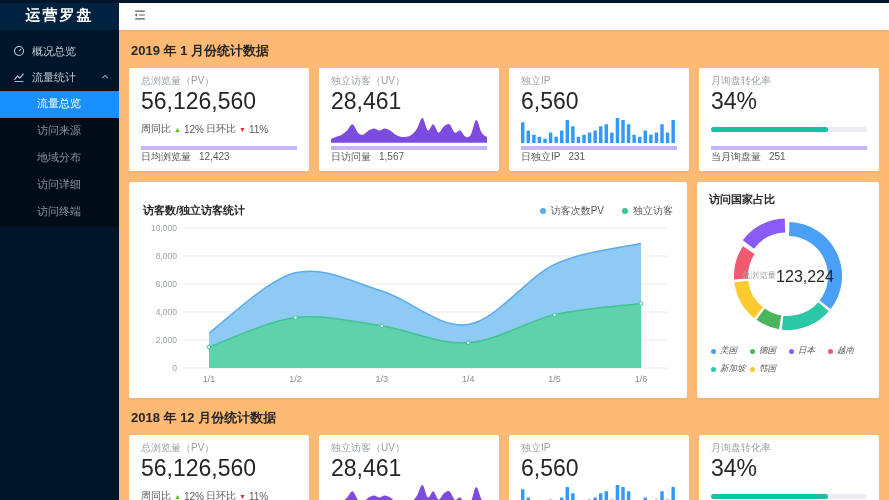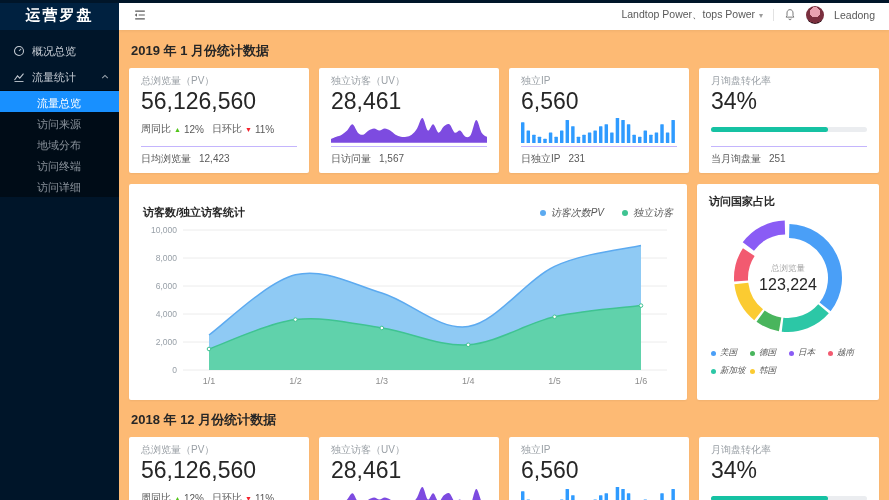--- a/index.html
+++ b/index.html
@@ -12,21 +12,21 @@
   
   aside { position:absolute; left:0; top:0; bottom:0; width:119px; background:#001529; z-index:30; }
   .logo { height:30px; background:#002140; color:#fff; display:flex; align-items:center; justify-content:center;
           font-size:15px; font-weight:bold; letter-spacing:2px; }
   .menu { padding-top:8px;border-radius:12px; }
   .menu-item { height:26px; display:flex; align-items:center; gap:7px; padding:0 10px 0 13px;
                color:#c3cad2; font-size:11px; cursor:pointer; }
   .menu-item svg { flex:0 0 auto; }
   .chev { margin-left:auto; color:#9aa4ae; }
   .submenu { background:#000c17; padding:1px 0; }
-  .sub-item { height:21px; line-height:25px; padding-left:37px; color:#8b949d; font-size:11px; cursor:pointer; }
+  .sub-item { height:27px; line-height:25px; padding-left:37px; color:#8b949d; font-size:11px; cursor:pointer; }
   .sub-item.selected { background:#1890ff; color:#fff; }
 
   
   header { position:absolute; left:119px; top:0; right:0; height:30px; background:#fff; z-index:20;
            display:flex; align-items:center; padding:0 14px; box-shadow:0 1px 3px rgba(0,0,0,.06); }
   .fold-icon { cursor:pointer; display:flex; align-items:center; }
   .header-right { margin-left:auto; display:flex; align-items:center; gap:10px; font-size:10.5px; color:#595959; }
   .org { display:flex; align-items:center; gap:4px; cursor:pointer; }
   .caret { font-size:8px; color:#9b9b9b; }
   .hdr-divider { width:1px; height:12px; background:#e2e2e2; }
@@ -37,41 +37,41 @@
   main { position:absolute; left:119px; top:30px; right:0; bottom:0; background:#fdba74;
          padding:12px 10px 0 10px; overflow:hidden; }
   .section-title { font-size:13px; font-weight:bold; color:#262626; margin:0 0 8px 2px; }
   .cards-row { display:flex; gap:10px; margin-bottom:11px; }
   .card { background:#fff; border-radius:2px; box-shadow:0 1px 2px rgba(0,0,0,.05); }
   .stat-card { flex:1; padding:7px 12px 5px 12px; min-width:0; }
   .stat-label { font-size:10px; color:#9aa0a6; line-height:12px; }
   .stat-value { font-size:23px; color:#262626; line-height:26px; margin:1px 0 1px; }
   .stat-middle { height:28px; display:flex; align-items:center; }
   .stat-middle svg { display:block; width:100%; height:28px; }
-  .trend-row { display:flex; gap:8px; align-items:center; font-size:10px; color:#595959; }
+  .trend-row { display:flex; gap:2px; align-items:center; font-size:10px; color:#595959; }
   .trend { display:flex; align-items:center; gap:3px; }
   .tri { font-size:7px; line-height:1; }
   .progress-track { width:100%; height:5px; background:#ebedf0; border-radius:3px; }
   .progress-fill { height:5px; border-radius:3px; }
-  .stat-footer { border-top:1px solid #c4b5fd; margin-top:3px; padding-top:5px; padding-bottom:2px;
+  .stat-footer { border-top:4px solid #c4b5fd; margin-top:3px; padding-bottom:2px;
                  font-size:10px; color:#595959; display:flex; gap:8px; align-items:baseline; }
   .stat-footer .fv { color:#595959; }
 
   
   .chart-row { display:flex; gap:10px; margin-bottom:11px; }
   .main-chart-card { flex:1; padding:21px 14px 8px; min-width:0; }
   .chart-header { display:flex; align-items:center; font-size:11px; font-weight:bold; color:#262626; }
-  .chart-legend { margin-left:auto; display:flex; gap:18px; font-weight:normal; font-size:10px; color:#595959;font-style:italic; }
+  .chart-legend { margin-left:auto; display:flex; gap:18px; font-weight:normal; font-size:10px; color:#595959; }
   .legend-item { display:flex; align-items:center; gap:5px; cursor:pointer; }
   .dot { width:6px; height:6px; border-radius:50%; display:inline-block; }
   #main-chart { display:block; margin-top:2px; width:100%; height:170px; }
 
   .donut-card { width:182px; flex:0 0 182px; padding:10px 12px 8px; display:flex; flex-direction:column; }
   .donut-wrap { position:relative; width:122px; height:122px; margin:8px auto 4px; }
-  .donut-center { position:absolute; inset:0; display:flex; flex-direction:column; align-items:center;
+  .donut-center { position:absolute; inset:0; display:flex; flex-direction:row; align-items:center;
                   justify-content:center; pointer-events:none; }
   .center-label { font-size:8.5px; color:#a8a8a8; }
   .center-value { font-size:16px; color:#262626; margin-top:1px; }
   .donut-legend { display:grid; grid-template-columns:repeat(4,1fr); gap:6px 2px; font-size:8.5px;
                   color:#595959; margin-top:4px; padding:0 2px; }
   .donut-legend .legend-item { gap:4px;font-style:italic; }
   .donut-legend .dot { width:5px; height:5px; }
 </style>
 </head>
 <body>
@@ -98,48 +98,33 @@
         <span class="chev">
           <svg width="8" height="8" viewBox="0 0 10 10">
               <path d="M1.5 6.5 L5 3 L8.5 6.5" fill="none" stroke="#9aa4ae" stroke-width="1.3"></path>
             </svg>
         </span>
       </div>
       <div class="submenu">
         <div class="sub-item selected">流量总览</div>
         <div class="sub-item">访问来源</div>
         <div class="sub-item">地域分布</div>
+        <div class="sub-item">访问详细</div>
         <div class="sub-item">访问终端</div>
-        <div class="sub-item">访问详细</div>
       </div>
     </nav>
   </aside>
 
   <header>
     <span class="fold-icon">
       <svg width="14" height="14" viewBox="0 0 16 16">
         <path d="M2.5 3.5 H13.5 M6.5 8 H13.5 M2.5 12.5 H13.5" stroke="#595959" stroke-width="1.3" fill="none"></path>
         <path d="M4.5 6 L2 8 L4.5 10 Z" fill="#595959"></path>
       </svg>
     </span>
-    <div class="header-right">
-      <span class="org">
-        <span>Landtop Power、tops Power</span>
-        <span class="caret">▾</span>
-      </span>
-      <span class="hdr-divider"></span>
-      <span>
-        <svg width="12" height="13" viewBox="0 0 16 17">
-          <path d="M8 2 C5.5 2 4 4 4 6.5 V10 L2.8 12 H13.2 L12 10 V6.5 C12 4 10.5 2 8 2 Z" fill="none" stroke="#6b6b6b" stroke-width="1.2"></path>
-          <path d="M6.5 14 a1.5 1.5 0 0 0 3 0" fill="none" stroke="#6b6b6b" stroke-width="1.2"></path>
-        </svg>
-      </span>
-      <span class="avatar"></span>
-      <span>Leadong</span>
-    </div>
   </header>
 
   <main>
 
     <div class="section-title">2019 年 1 月份统计数据</div>
 
     <div class="cards-row">
       <div class="card stat-card">
         <div class="stat-label">总浏览量（PV）</div>
         <div class="stat-value">56,126,560</div>

